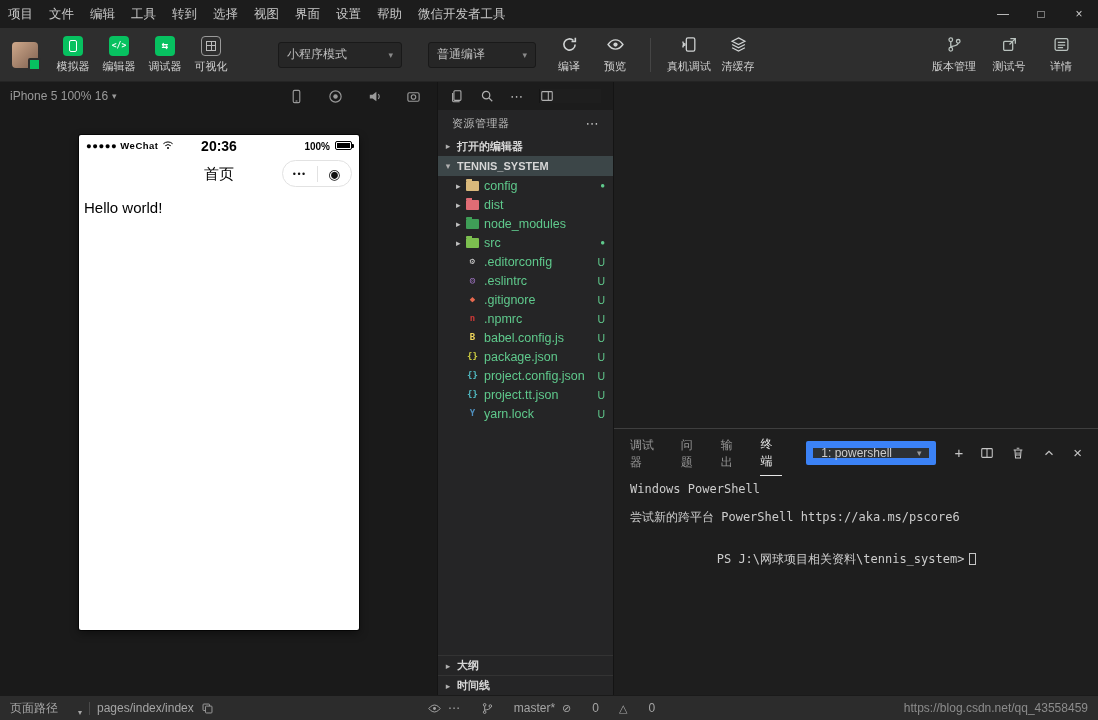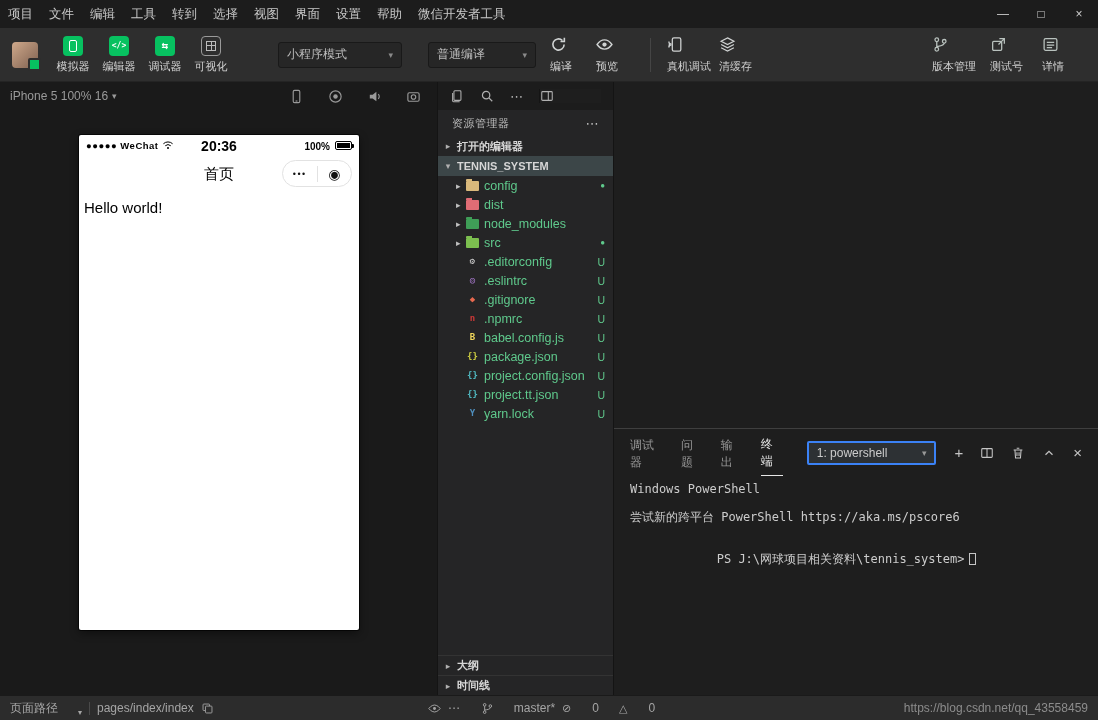--- a/index.html
+++ b/index.html
@@ -23,21 +23,21 @@
   .tbtn .ic.swap{font-size:11px}
   .tbtn .ic.outline{background:transparent;border:1px solid #9a9a9a}
   .mini-phone{width:8px;height:12px;border:1px solid #fff;border-radius:2px}
   .mini-grid{width:10px;height:10px;border:1px solid #bbb;background:linear-gradient(#bbb,#bbb) center/100% 1px no-repeat,linear-gradient(#bbb,#bbb) center/1px 100% no-repeat}
   .tbtn .lbl{font-size:11px;color:#d4d4d4;white-space:nowrap}
   .tb-divider{width:1px;height:34px;background:#454545;margin:0 12px}
   .tb-select{height:26px;background:#262626;border:1px solid #191919;border-radius:3px;color:#bdbdbd;font-size:12px;display:flex;align-items:center;padding:0 8px;cursor:pointer}
   .tb-select .caret{font-size:9px;color:#8a8a8a;margin-left:auto;padding-left:10px}
   .sel-mode{width:124px;margin-left:44px}
   .sel-compile{width:108px;margin-left:26px}
-  .icon-stack{min-width:38px;display:flex;flex-direction:column;align-items:flex-start;gap:3px;color:#cfd2d2;margin:0 4px;cursor:pointer}
+  .icon-stack{min-width:38px;display:flex;flex-direction:column;align-items:center;gap:3px;color:#cfd2d2;margin:0 4px;cursor:pointer}
   .icon-stack svg{width:17px;height:17px}
   .icon-stack .lbl{font-size:11px;color:#cfcfcf;white-space:nowrap}
   .toolbar-right{margin-left:auto;display:flex;gap:6px;padding-right:4px}
   .toolbar-right .icon-stack{color:#b9c2be}
 
   
   .main{flex:1;display:flex;min-height:0}
 
   
   .left{flex:0 0 437px;background:#1a1a1a;display:flex;flex-direction:column}
@@ -85,21 +85,21 @@
   .badge.dotb{font-size:8px}
   .tree-spacer{flex:1}
 
   
   .right{flex:1;display:flex;flex-direction:column;background:#1e1e1e;border-left:1px solid #141414;min-width:0}
   .editor-empty{flex:1}
   .terminal{flex:0 0 267px;border-top:1px solid #3f3f3f;display:flex;flex-direction:column;padding:0 16px}
   .term-header{flex:0 0 34px;display:flex;align-items:center;gap:18px}
   .term-tab{font-size:12px;color:#969696;padding:7px 0 5px;cursor:pointer}
   .term-tab.active{color:#e7e7e7;border-bottom:1px solid #e7e7e7}
-  .term-select{height:24px;width:140px;background:#2d3134;border:2px solid #3b82f6;border-radius:2px;display:flex;align-items:center;padding:0 8px;font-size:12px;color:#ccc;margin-left:6px;cursor:pointer}
+  .term-select{height:24px;width:140px;background:#2d3134;border:7px solid #3b82f6;border-radius:2px;display:flex;align-items:center;padding:0 8px;font-size:12px;color:#ccc;margin-left:6px;cursor:pointer}
   .term-select .caret{margin-left:auto;font-size:9px;color:#999}
   .term-icons{margin-left:auto;display:flex;gap:17px;align-items:center;color:#c5c5c5}
   .term-icons svg{width:14px;height:14px;display:block}
   .term-icons .txt{font-size:15px;line-height:1;cursor:pointer}
   .term-body{font-family:"DejaVu Sans Mono","Liberation Mono",monospace;font-size:12px;line-height:14px;color:#ccc;padding-top:6px}
   .tline{min-height:14px;white-space:pre-wrap}
   .cursor{display:inline-block;width:7px;height:12px;border:1px solid #c5c5c5;margin-left:5px;vertical-align:-2px}
 
   
   .statusbar{flex:0 0 25px;background:#2c2c2c;border-top:1px solid #1a1a1a;display:flex;align-items:center;padding:0 10px;font-size:12px;color:#a5a5a5;gap:7px}

